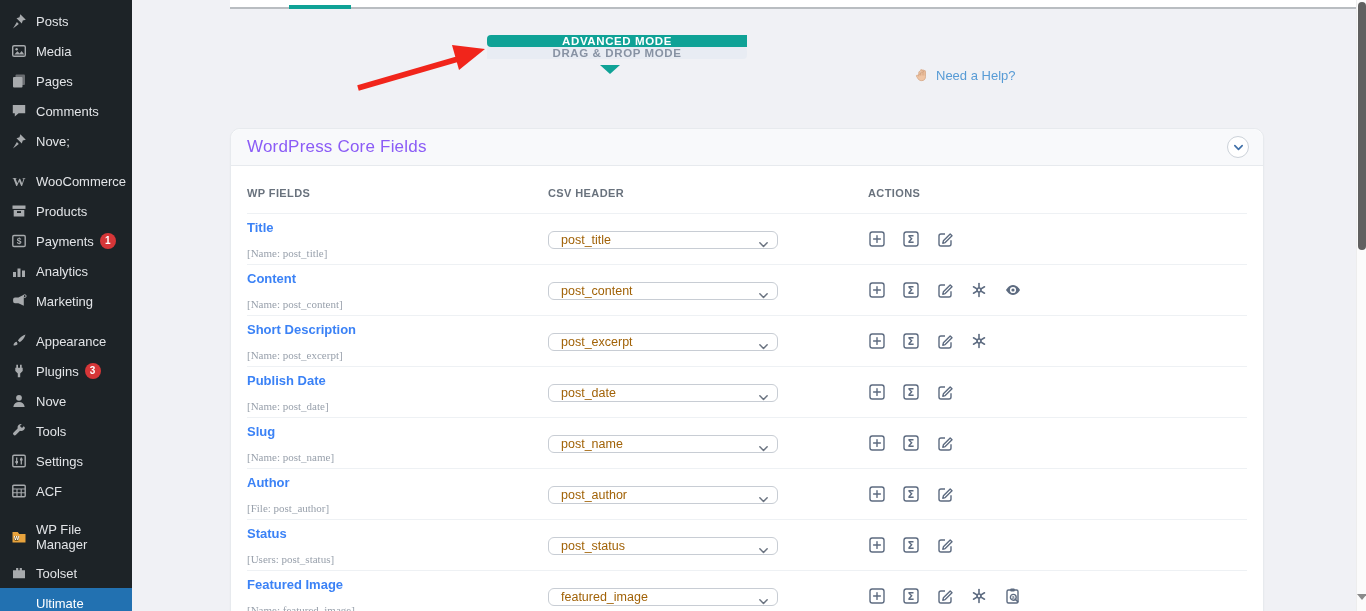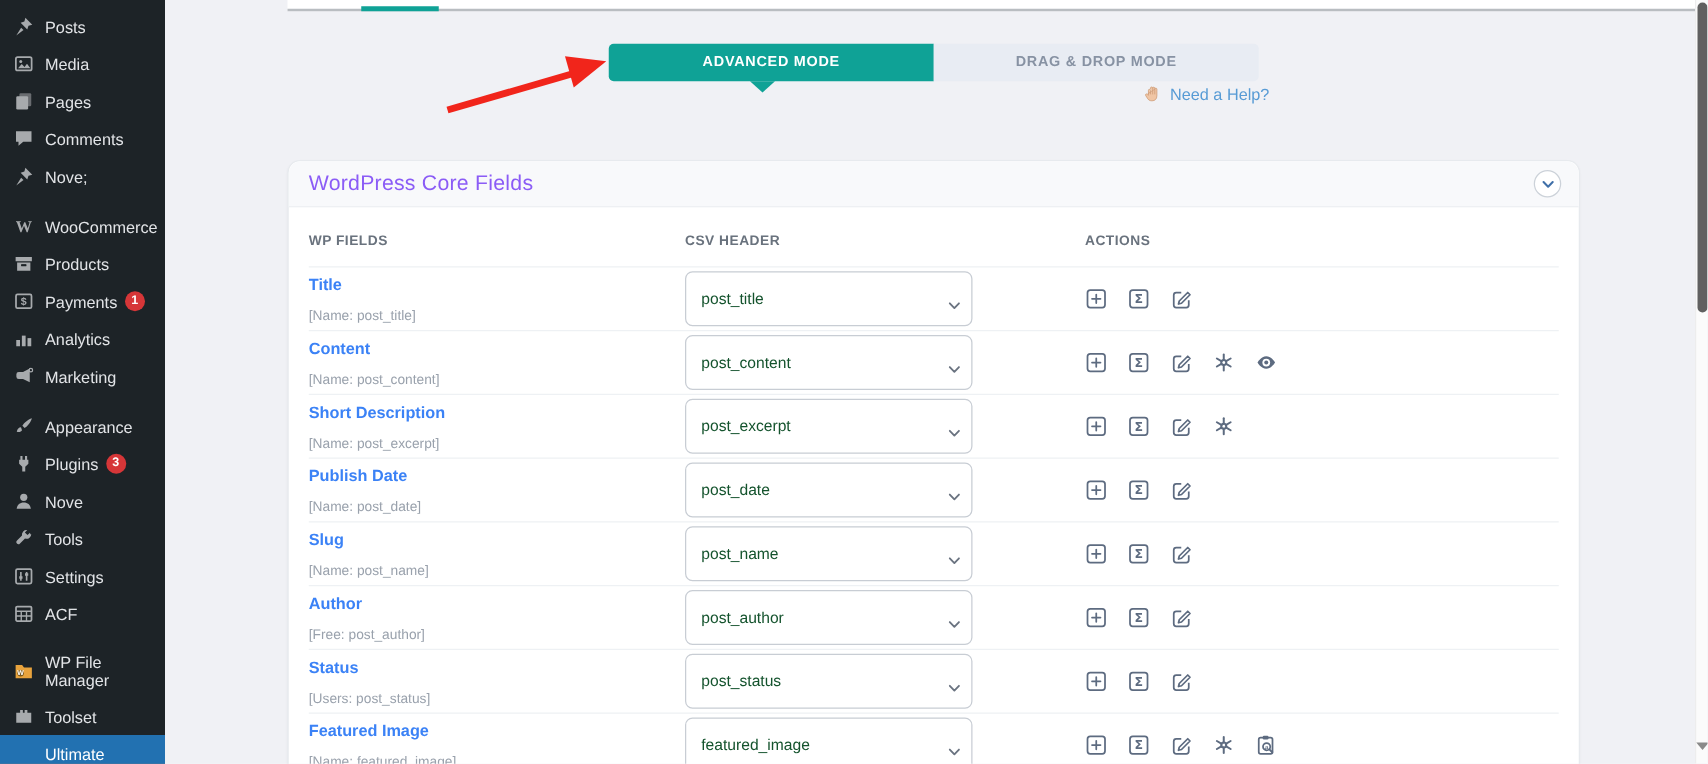--- a/index.html
+++ b/index.html
@@ -24,21 +24,21 @@
   .sb-item.selected .sb-ic{color:#fff;}
   .sb-notch{position:absolute;right:0;top:50%;margin-top:-8px;width:0;height:0;
             border:8px solid transparent;border-right:8px solid #f0f1f5;border-left:none;}
 
   
   .main{position:relative;flex:1;height:611px;background:#f0f1f5;}
 
   .top-strip{position:absolute;left:98px;top:0;width:1126px;height:9px;background:#fff;border-bottom:2px solid #b9bdc1;}
   .top-strip-active{position:absolute;left:59px;bottom:-2px;width:62px;height:4px;background:var(--teal);}
 
-  .mode-tabs{position:absolute;left:355px;top:35px;display:flex;height:30px;}
+  .mode-tabs{position:absolute;left:355px;top:35px;display:flex;height:30px;flex-direction:column;}
   .mode-tab{width:260px;display:flex;align-items:center;justify-content:center;
             font-size:11.5px;font-weight:bold;letter-spacing:.6px;cursor:pointer;}
   .mode-tab.active{background:var(--teal);color:#fff;border-radius:4px 0 0 4px;}
   .mode-tab.inactive{background:#e8ecf3;color:#8792a3;border-radius:0 4px 4px 0;}
   .tab-pointer{position:absolute;left:468px;top:65px;width:0;height:0;
                border-left:10px solid transparent;border-right:10px solid transparent;border-top:9px solid var(--teal);}
 
   .anno-arrow{position:absolute;left:216px;top:42px;width:145px;height:52px;}
   .anno-arrow .shaft{stroke:var(--arrow-red);stroke-width:5.5;}
   .anno-arrow .head{fill:var(--arrow-red);}
@@ -59,24 +59,24 @@
 
   .panel-body{padding:0 16px;}
   .cols-row{display:flex;align-items:center;height:47px;font-size:11px;font-weight:bold;
             color:#69727d;letter-spacing:.4px;padding-top:6px;}
   .col-field{flex:0 0 301px;}
   .col-csv{flex:0 0 320px;}
   .col-actions{flex:1;}
 
   .map-row{display:flex;align-items:center;height:51px;border-top:1px solid #eef1f4;}
   .fld-name{font-size:13px;font-weight:bold;color:#3b82f6;}
-  .fld-sub{font-size:11px;color:#99a1ac;margin-top:12px;}
+  .fld-sub{font-size:11px;color:#99a1ac;margin-top:12px;font-family:Liberation Serif, serif;}
   .sel-wrap{position:relative;width:230px;}
-  .sel-wrap select{width:230px;height:44px;border:1px solid #c8cdd4;border-radius:6px;background:#fff;
-                   padding:0 26px 0 12px;font-size:12.5px;color:#14532d;appearance:none;-webkit-appearance:none;
+  .sel-wrap select{width:230px;height:18px;border:1px solid #c8cdd4;border-radius:6px;background:#fff;
+                   padding:0 26px 0 12px;font-size:12.5px;color:#a16207;appearance:none;-webkit-appearance:none;
                    font-family:"Liberation Sans",sans-serif;}
   .sel-chevron{position:absolute;right:9px;top:9px;pointer-events:none;}
   .sel-chevron svg{width:11px;height:11px;display:block;}
   .actions-cell{display:flex;align-items:center;gap:16px;}
   .act-ic{width:18px;height:18px;color:#5d6b80;cursor:pointer;display:inline-flex;}
   .act-ic svg{width:18px;height:18px;display:block;}
 
   
   .scrollbar{position:absolute;right:0;top:0;width:10px;height:611px;background:#fbfbfb;border-left:1px solid #ededed;}
   .scroll-thumb{position:absolute;left:1px;top:2px;width:8px;height:248px;background:#606060;border-radius:5px;}
@@ -529,21 +529,21 @@
                 <svg viewBox="0 0 18 18">
                   <path fill="none" stroke="currentColor" stroke-width="1.4" d="M15 10.2V14a2 2 0 01-2 2H5a2 2 0 01-2-2V6a2 2 0 012-2h4"></path>
                   <path fill="none" stroke="currentColor" stroke-width="1.4" stroke-linejoin="round" d="M7.4 10.8l6.8-6.8 1.8 1.8-6.8 6.8-2.4.6z"></path>
                 </svg>
               </span>
             </div>
           </div>
           <div class="map-row">
             <div class="col-field">
        <div class="fld-name">Author</div>
-       <div class="fld-sub">[Free: post_author]</div>
+       <div class="fld-sub">[File: post_author]</div>
      </div>
      <div class="col-csv">
        <span class="sel-wrap">
          <select>
            <option>post_author</option>
          </select>
          <span class="sel-chevron">
            <svg viewBox="0 0 12 12">
                     <polyline points="2,4 6,8.2 10,4" fill="none" stroke="#6a7380" stroke-width="1.6" stroke-linecap="round" stroke-linejoin="round"></polyline>
                   </svg>

